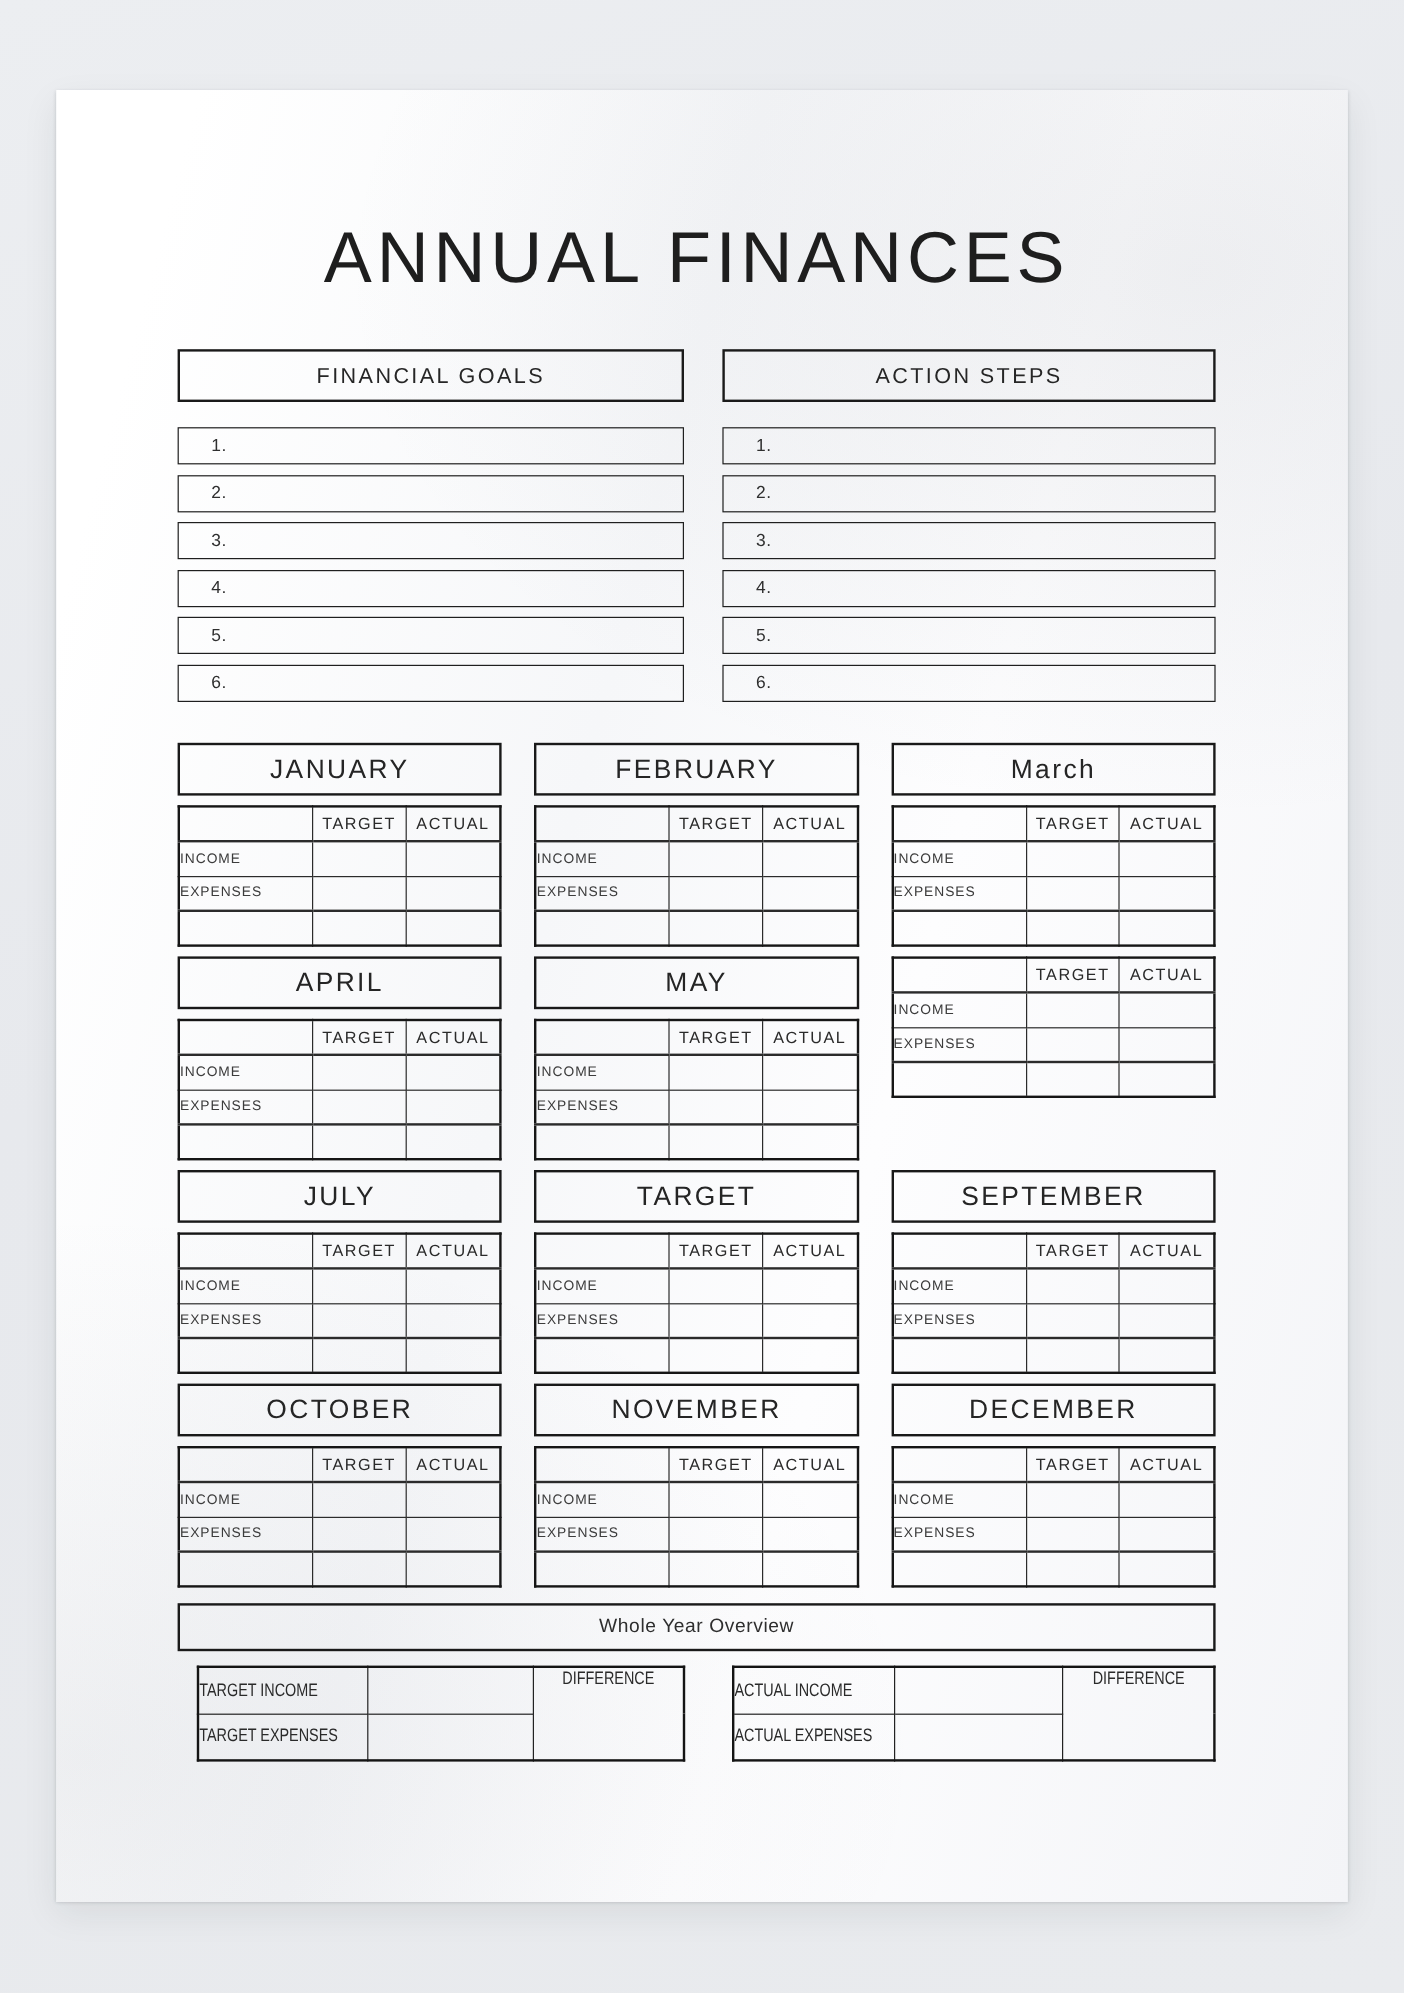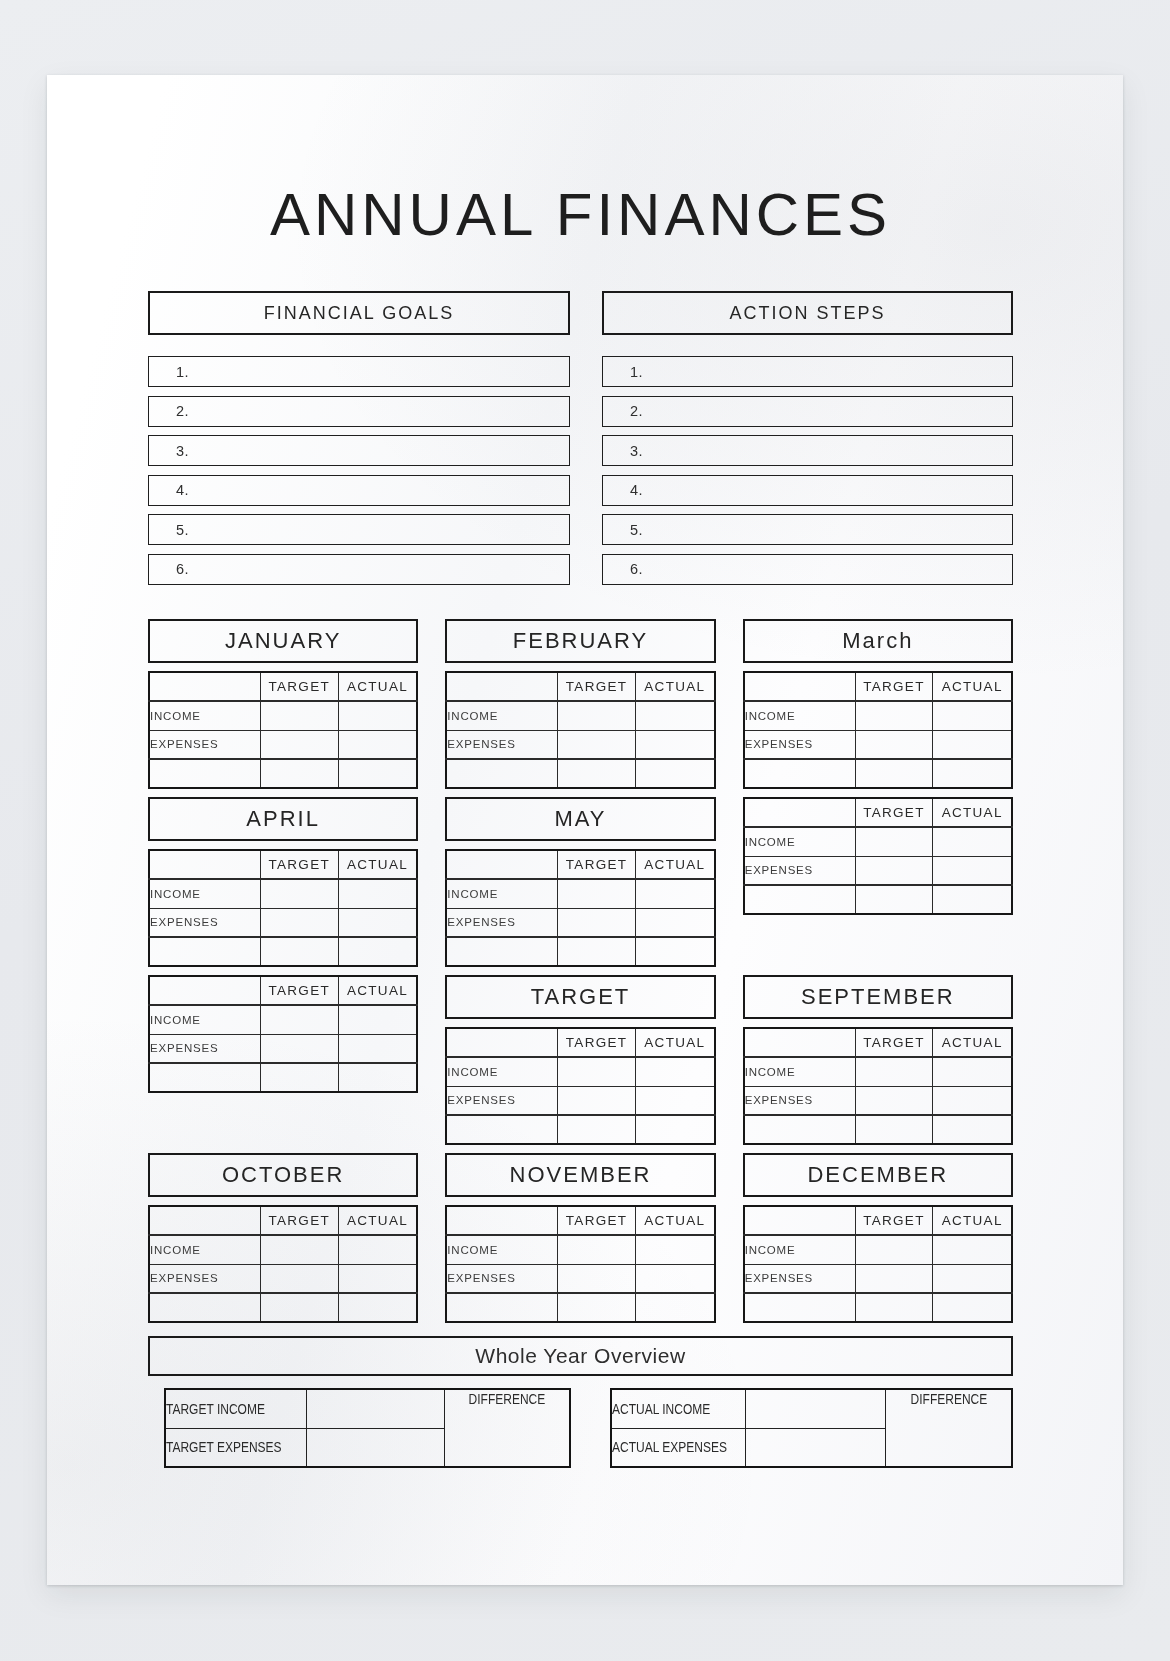--- a/index.html
+++ b/index.html
@@ -96,21 +96,21 @@
   table.month-table col.c2 { width: 29%; }
   table.month-table col.c3 { width: 29.5%; }
   table.month-table td { border: 1.5px solid #2b2b2b; height: 29px; padding: 0; }
   table.month-table tr.mt-head td { border-bottom-width: 2px; }
   table.month-table tr.expenses-row td { border-bottom-width: 2px; }
   td.th { text-align: center; font-size: 13.5px; letter-spacing: 1.3px; color: #2a2a2a; }
   td.rl { padding-left: 10px; font-size: 11.5px; letter-spacing: 0.8px; color: #3c3c3c; }
 
   
   .overview-bar { margin-top: 13px; height: 40px; }
-  .overview-bar .hdr-text { font-size: 21px; letter-spacing: 0.5px; font-weight: 400; color: #2e2e2e; }
+  .overview-bar .hdr-text { font-size: 16px; letter-spacing: 0.5px; font-weight: 400; color: #2e2e2e; }
 
   .overview-row { display: flex; gap: 27px; margin-top: 12px; padding-left: 16px; }
   table.ov-table {
     border-collapse: collapse;
     border: 2.5px solid #141414;
     table-layout: fixed;
   }
   table.ov-table.t-left  { width: 430px; }
   table.ov-table.t-right { width: 426px; margin-left: 12px; }
   table.ov-table td { border: 1.4px solid #222; height: 39px; padding: 0; }
@@ -392,20 +392,23 @@
         <tr class="spare-row">
           <td></td>
           <td></td>
           <td></td>
         </tr>
       </tbody>
     </table>
   </section>
 
   <section class="month">
+    <div class="month-header">
+      <span class="month-name">JULY</span>
+    </div>
     <table class="month-table">
       <colgroup>
                 <col class="c1">
                 <col class="c2">
                 <col class="c3">
               </colgroup>
       <tbody>
         <tr class="mt-head">
           <td class="blank"></td>
           <td class="th">TARGET</td>

